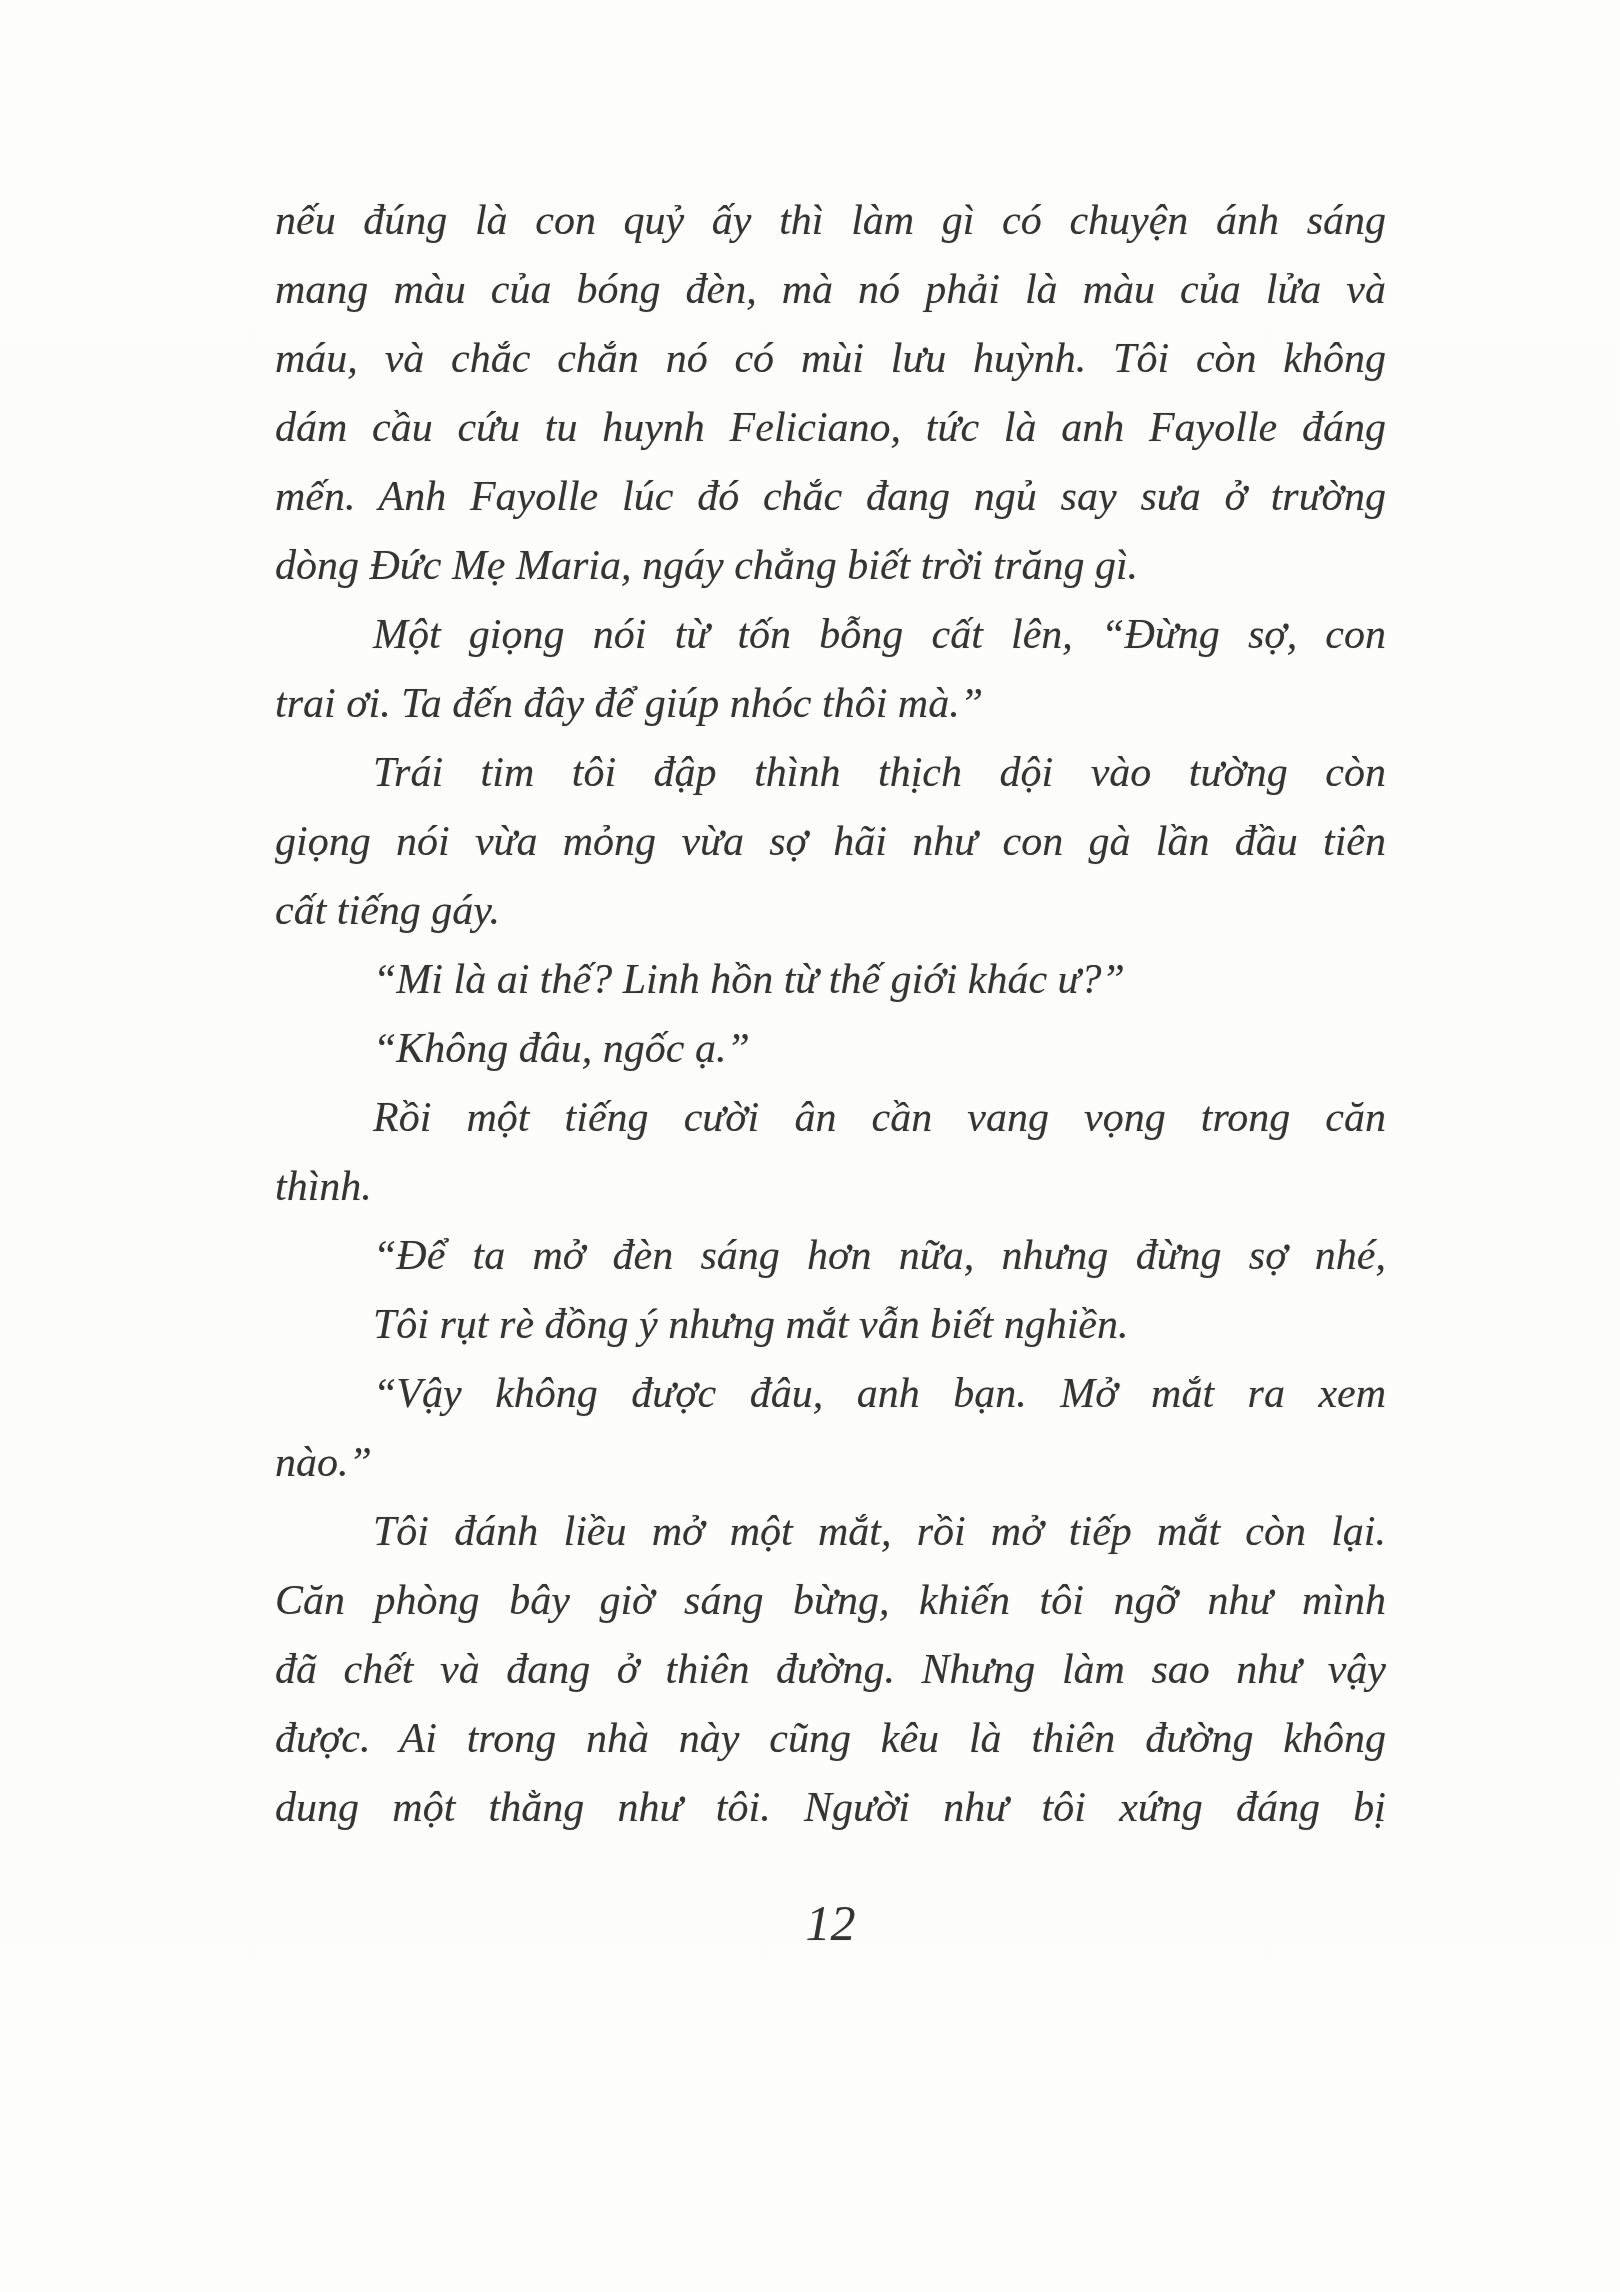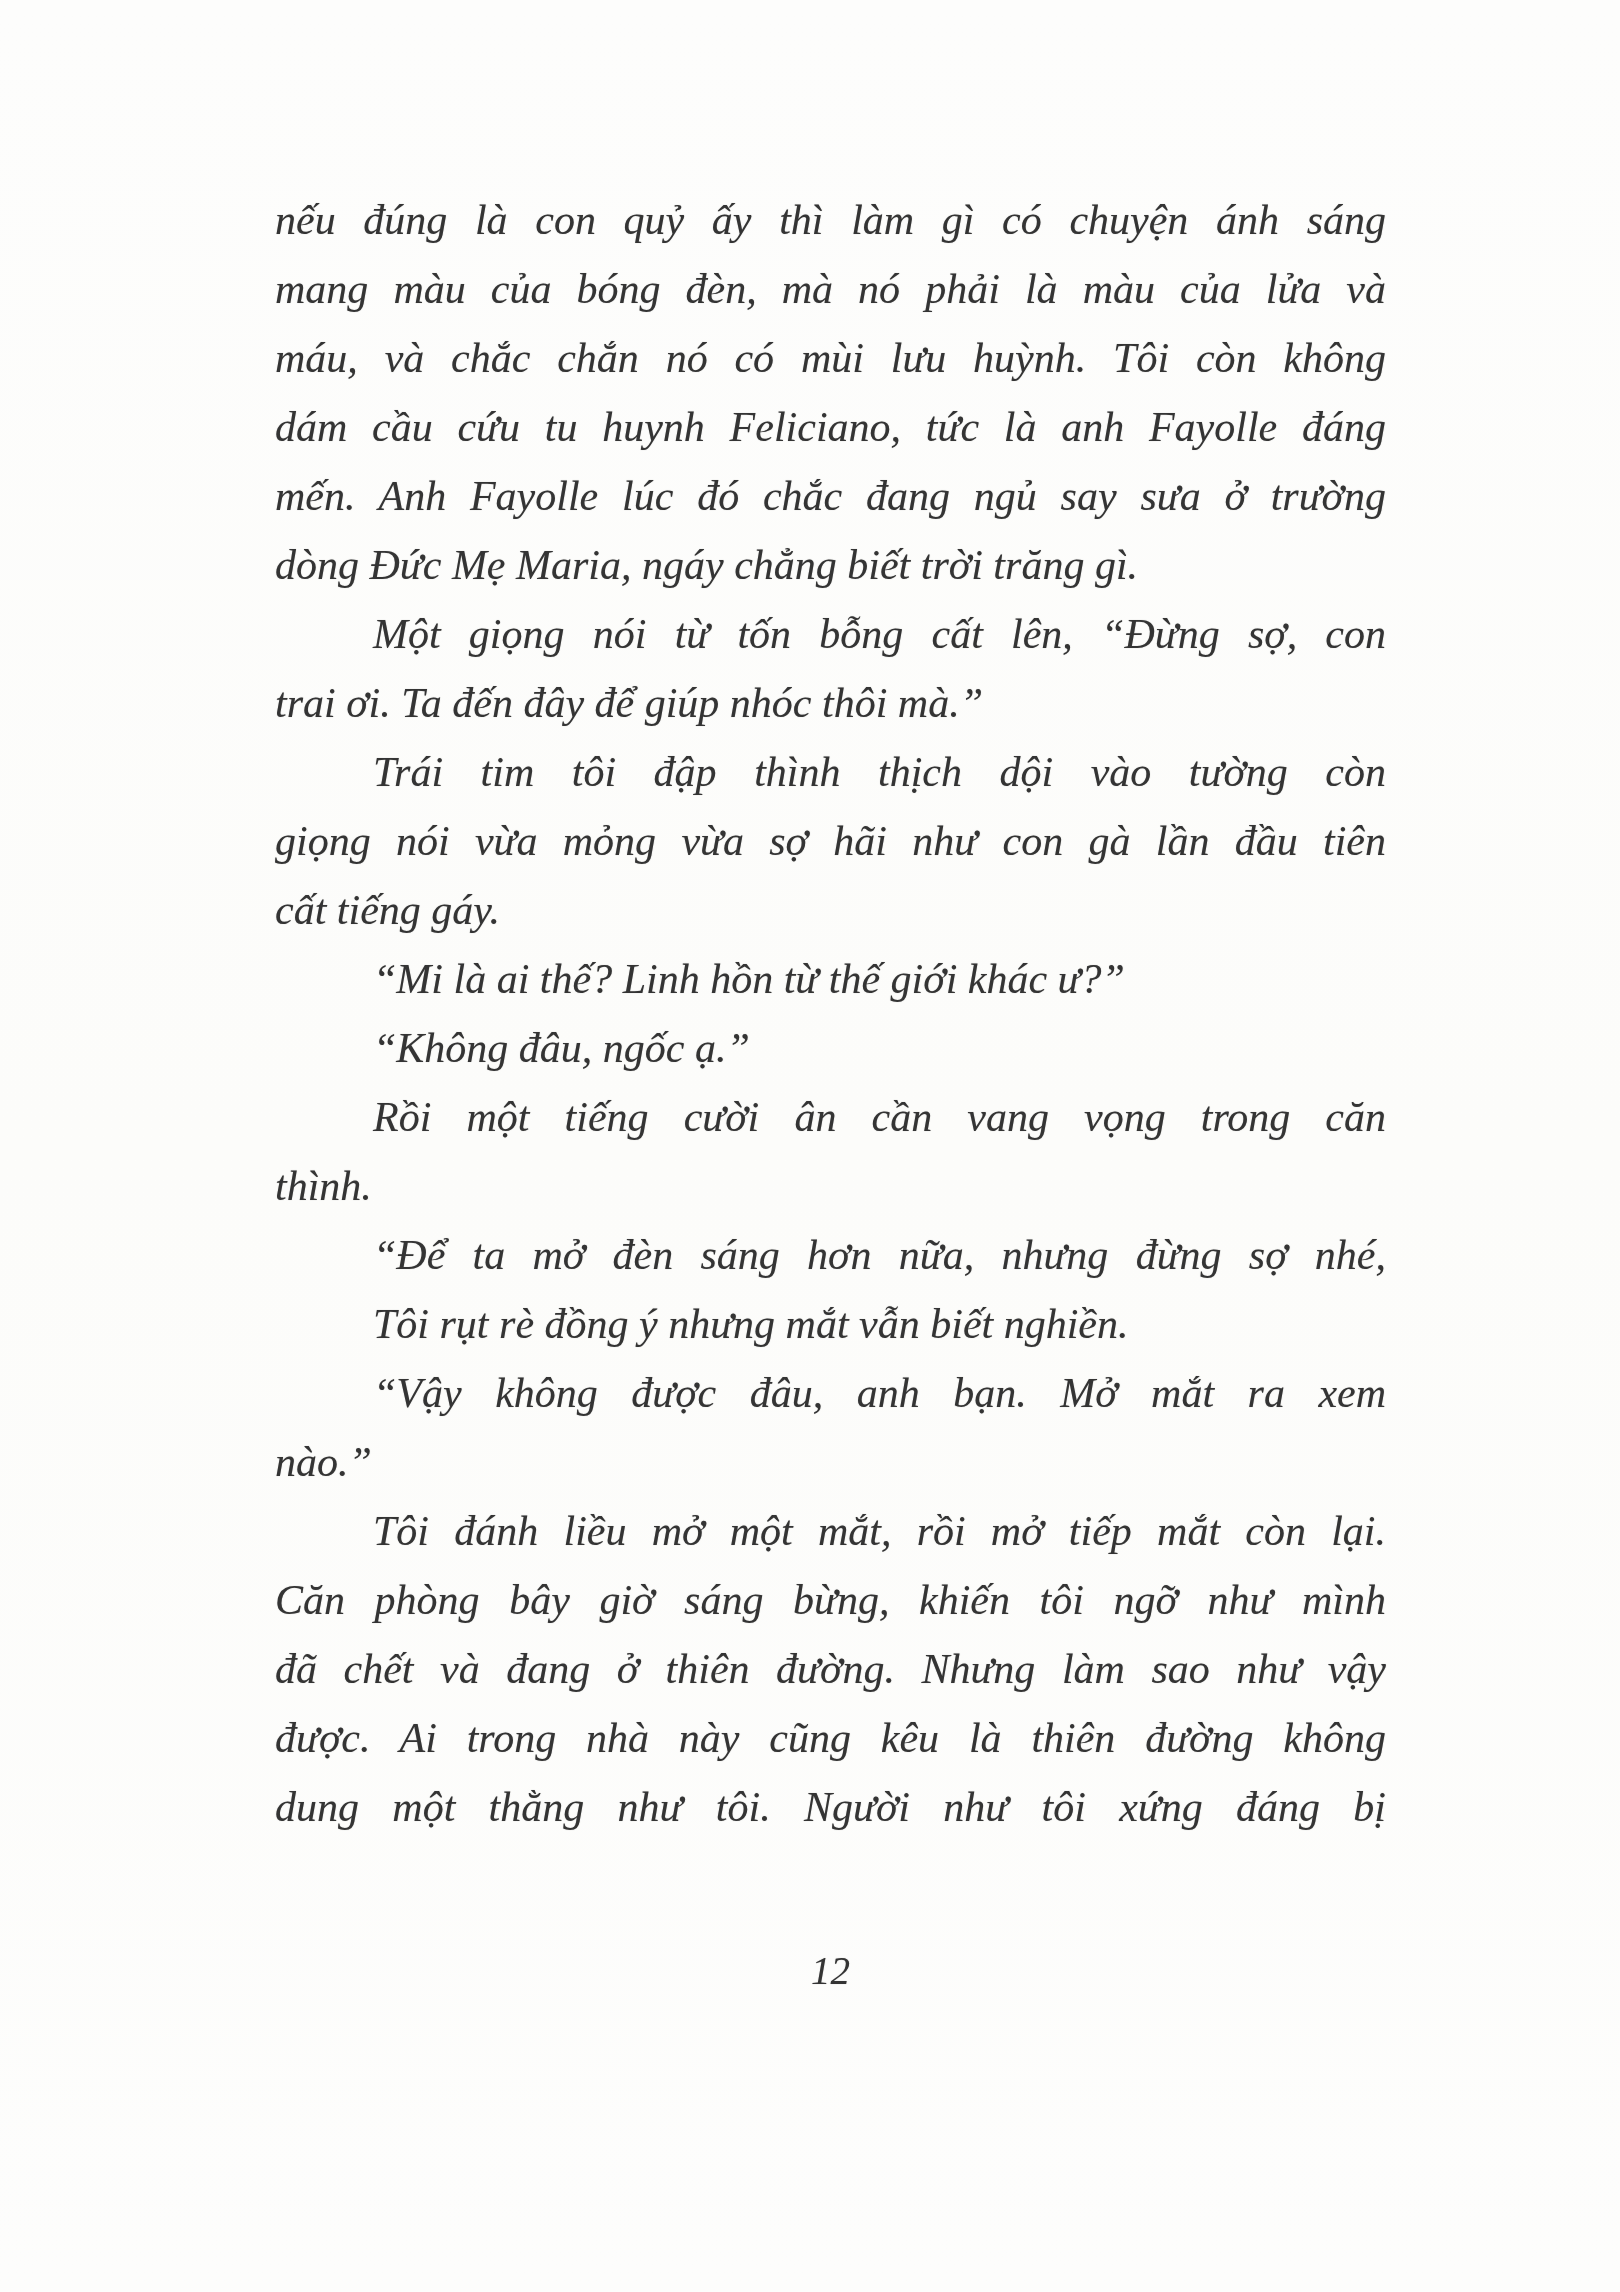--- a/index.html
+++ b/index.html
@@ -39,25 +39,25 @@
   }
   .line.fill {
     text-align-last: justify;
   }
   .line.indent {
     text-indent: 98px;
   }
   .page-number {
     position: absolute;
     left: 275px;
-    top: 1948px;
+    top: 1894px;
     width: 1111px;
     text-align: center;
     font-family: "Liberation Serif", "DejaVu Serif", serif;
-    font-size: 39px;
+    font-size: 50px;
     color: #343434;
     text-shadow: 0 0 1px rgba(90, 90, 90, 0.45);
   }
 </style>
 </head>
 <body style="background: rgb(253, 253, 252);">
 
 <div class="scan-page">
   <div class="text-block" style="color: rgb(52, 52, 52);">
       <div class="line fill">nếu đúng là con quỷ ấy thì làm gì có chuyện ánh sáng</div>

